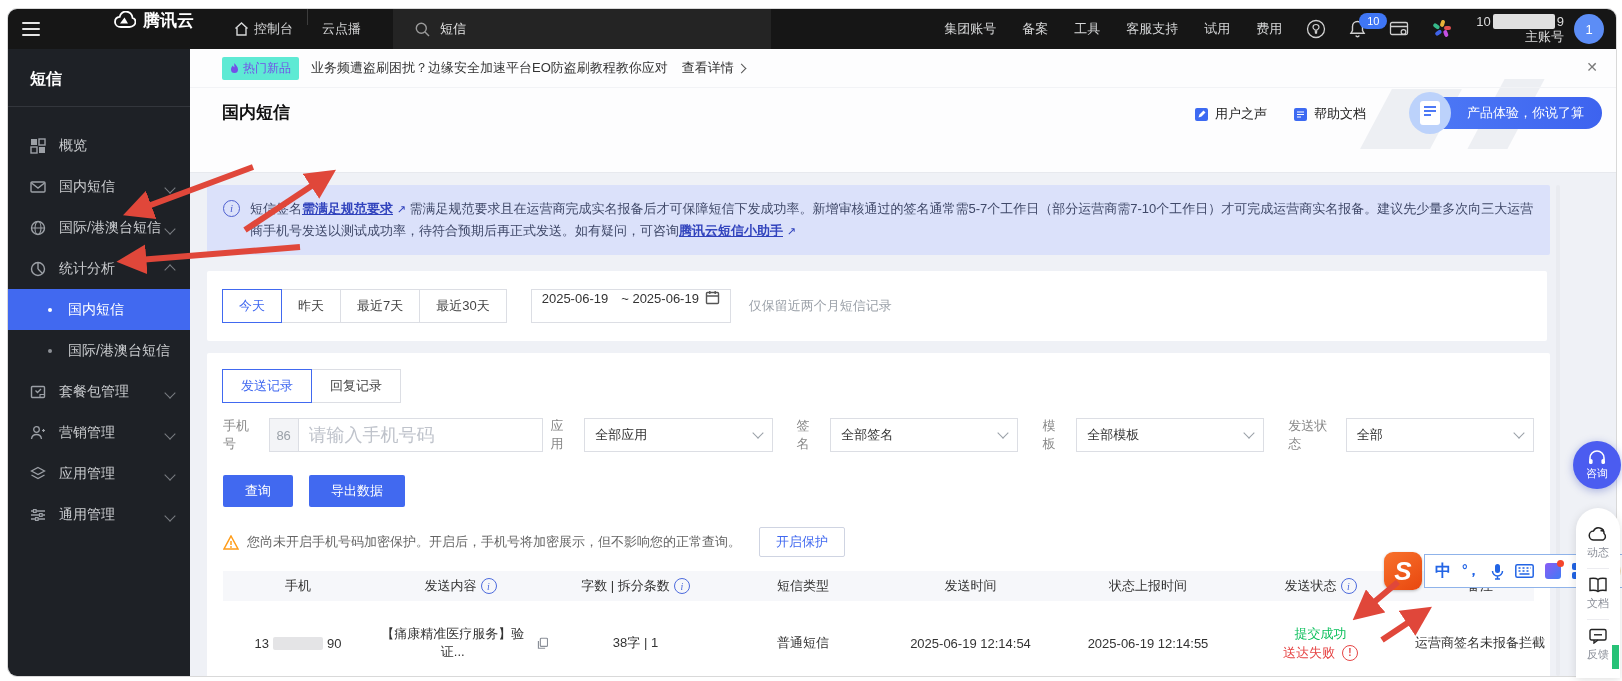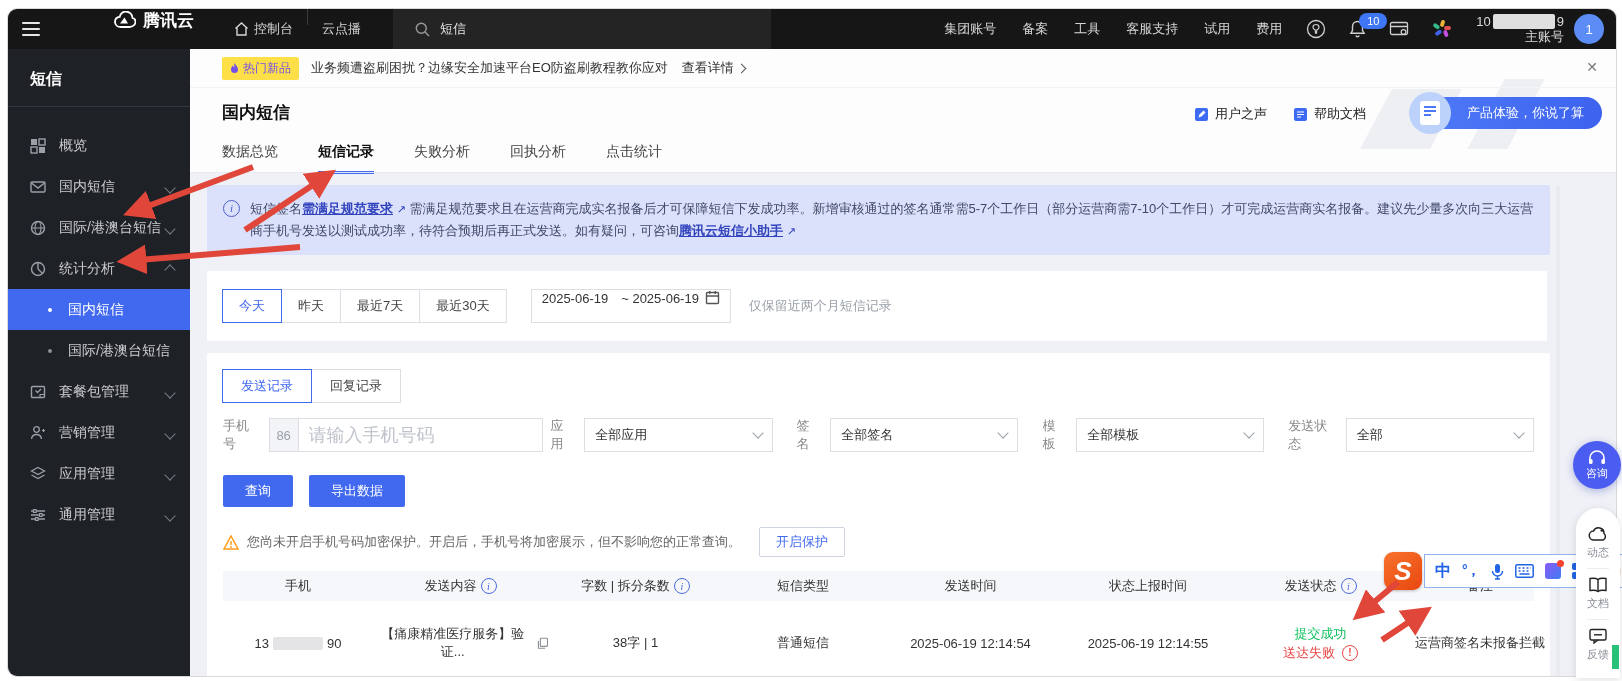--- a/index.html
+++ b/index.html
@@ -41,21 +41,21 @@
   .sb-sub .dot{width:4px;height:4px;border-radius:50%;background:#8d9096;margin-right:16px;}
   .sb-sub.active{background:#4169f0;color:#fff;}
   .sb-sub.active .dot{background:#fff;}
   .sb-top-pad{height:18px;}
   
   .main{position:absolute;left:182px;top:40px;right:0;bottom:0;background:#eff1f6;}
   .hdr{position:absolute;left:0;top:0;right:0;height:124px;background:#fdfdfe;}
   .deco{position:absolute;background:#edeff3;transform:skewX(-28deg);}
   .banner{position:absolute;left:0;top:0;right:0;height:38px;display:flex;align-items:center;
           padding-left:32px;font-size:13px;color:#333;border-bottom:1px solid #f2f3f6;}
-  .hot-badge{display:flex;align-items:center;gap:4px;background:#fde047;color:#7350e8;border-radius:2px;
+  .hot-badge{display:flex;align-items:center;gap:4px;background:#5eead4;color:#7350e8;border-radius:2px;
              padding:3px 8px;font-size:12px;margin-right:12px;}
   .banner-link{margin-left:14px;color:#333;cursor:pointer;display:flex;align-items:center;gap:4px;}
   .chev-r{display:inline-block;width:6px;height:6px;border-top:1.5px solid #555;border-right:1.5px solid #555;
           transform:rotate(45deg);}
   .banner-close{position:absolute;right:18px;top:10px;color:#7a7a7a;font-size:14px;cursor:pointer;}
   .page-title{position:absolute;left:32px;top:52px;font-size:17px;font-weight:bold;color:#111;}
   .hdr-links{position:absolute;right:250px;top:56px;display:flex;gap:26px;font-size:13px;color:#222;}
   .hdr-link{display:flex;align-items:center;gap:6px;cursor:pointer;}
   .cta{position:absolute;right:14px;top:48px;height:32px;background:linear-gradient(90deg,#4d79f6,#3d63ef);
        border-radius:17px;color:#fff;font-size:13px;display:flex;align-items:center;padding:0 18px 0 44px;cursor:pointer;}
@@ -404,27 +404,20 @@
       <div class="cta">
         <span class="cta-doc">
           <svg width="22" height="26" viewBox="0 0 22 26">
               <rect x="1" y="1" width="20" height="24" rx="3" fill="#fff"></rect>
               <path d="M5 7h12M5 11h12M5 15h7" stroke="#4d79f6" stroke-width="2"></path>
             </svg>
         </span>
         <span>产品体验，你说了算</span>
       </div>
 
-      <div class="tabs">
-        <div class="tab">数据总览</div>
-        <div class="tab active">短信记录</div>
-        <div class="tab">失败分析</div>
-        <div class="tab">回执分析</div>
-        <div class="tab">点击统计</div>
-      </div>
       <div class="hdr-line"></div>
     </div>
 
     <div class="alert">
       <span class="info-circ">i</span>
       <span>
         <span>短信签名</span><span class="lnk">需满足规范要求</span>
         <span class="ext">↗</span>
         <span>需满足规范要求且在运营商完成实名报备后才可保障短信下发成功率。新增审核通过的签名通常需5-7个工作日（部分运营商需7-10个工作日）才可完成运营商实名报备。建议先少量多次向三大运营商手机号发送以测试成功率，待符合预期后再正式发送。如有疑问，可咨询</span><span class="lnk">腾讯云短信小助手</span>
         <span class="ext">↗</span>

